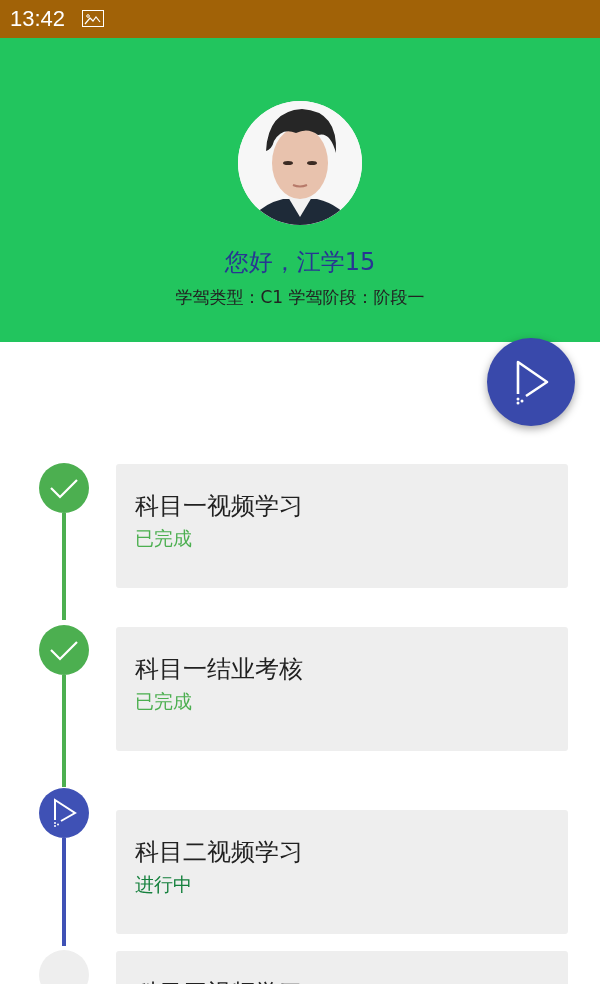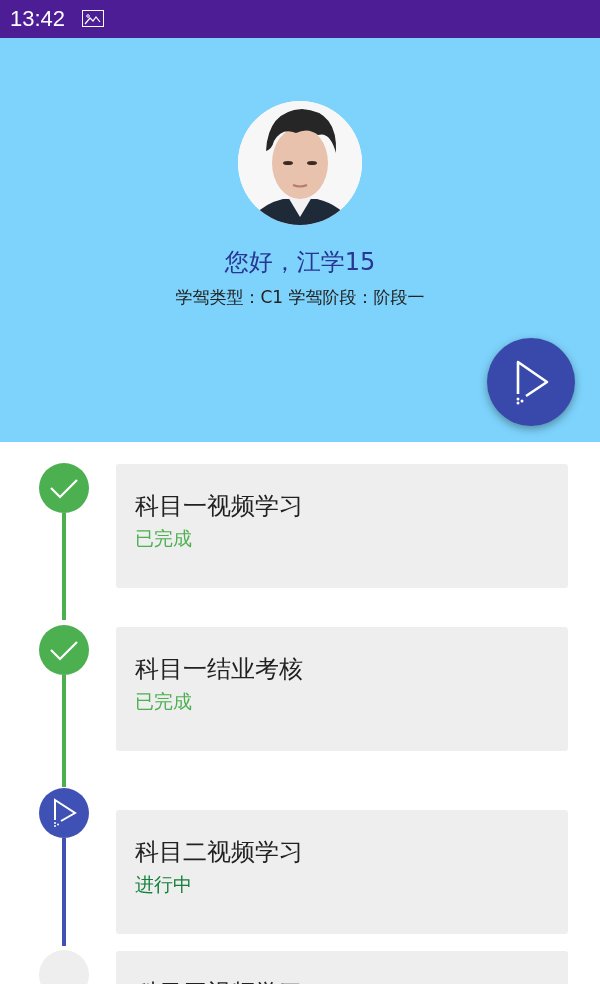--- a/index.html
+++ b/index.html
@@ -1,22 +1,22 @@
 <!DOCTYPE html>
 <html><head>
 <meta charset="utf-8">
 <style>
   html, body { margin:0; padding:0; }
   body { width:600px; height:1000px; overflow:hidden; position:relative; background:#ffffff; font-family:"DejaVu Sans","Liberation Sans",sans-serif; }
-  .statusbar { position:absolute; left:0; top:0; width:600px; height:38px; background:#4c1d95; color:#fff; }
+  .statusbar { position:absolute; left:0; top:0; width:600px; height:38px; background:#a16207; color:#fff; }
   .sb-time { position:absolute; left:10px; top:6px; font-size:22px; font-family:"Liberation Sans",sans-serif; }
   .sb-img { position:absolute; left:82px; top:10px; width:22px; height:17px; border:1.5px solid #fff; box-sizing:border-box; }
   .sb-right { position:absolute; right:8px; top:6px; display:flex; align-items:center; gap:10px; }
   .sb-batt-num { font-size:22px; font-family:"Liberation Sans",sans-serif; }
-  .header { position:absolute; left:0; top:38px; width:600px; height:404px; background:#7dd3fc; }
+  .header { position:absolute; left:0; top:38px; width:600px; height:304px; background:#22c55e; }
   .avatar { position:absolute; left:238px; top:63px; width:124px; height:124px; border-radius:50%; overflow:hidden; background:#fafafa; }
   .greeting { position:absolute; left:0; top:208px; width:600px; text-align:center; font-size:24px; color:#283593; }
   .subtitle { position:absolute; left:0; top:248px; width:600px; text-align:center; font-size:17px; color:#222; }
   .fab { position:absolute; left:487px; top:338px; width:88px; height:88px; border-radius:50%; background:#3949ab; box-shadow:0 3px 8px rgba(0,0,0,0.35); cursor:pointer; }
   .fab svg { position:absolute; left:22px; top:20px; }
   .line { position:absolute; left:62px; width:4px; }
   .node { position:absolute; left:39px; width:50px; height:50px; border-radius:50%; }
   .card { position:absolute; left:116px; width:452px; height:124px; background:#eeeeee; border-radius:3px; cursor:pointer; }
   .card-title { position:absolute; left:19px; top:26px; font-size:24px; color:#212121; }
   .card-status { position:absolute; left:19px; top:62px; font-size:19px; }

